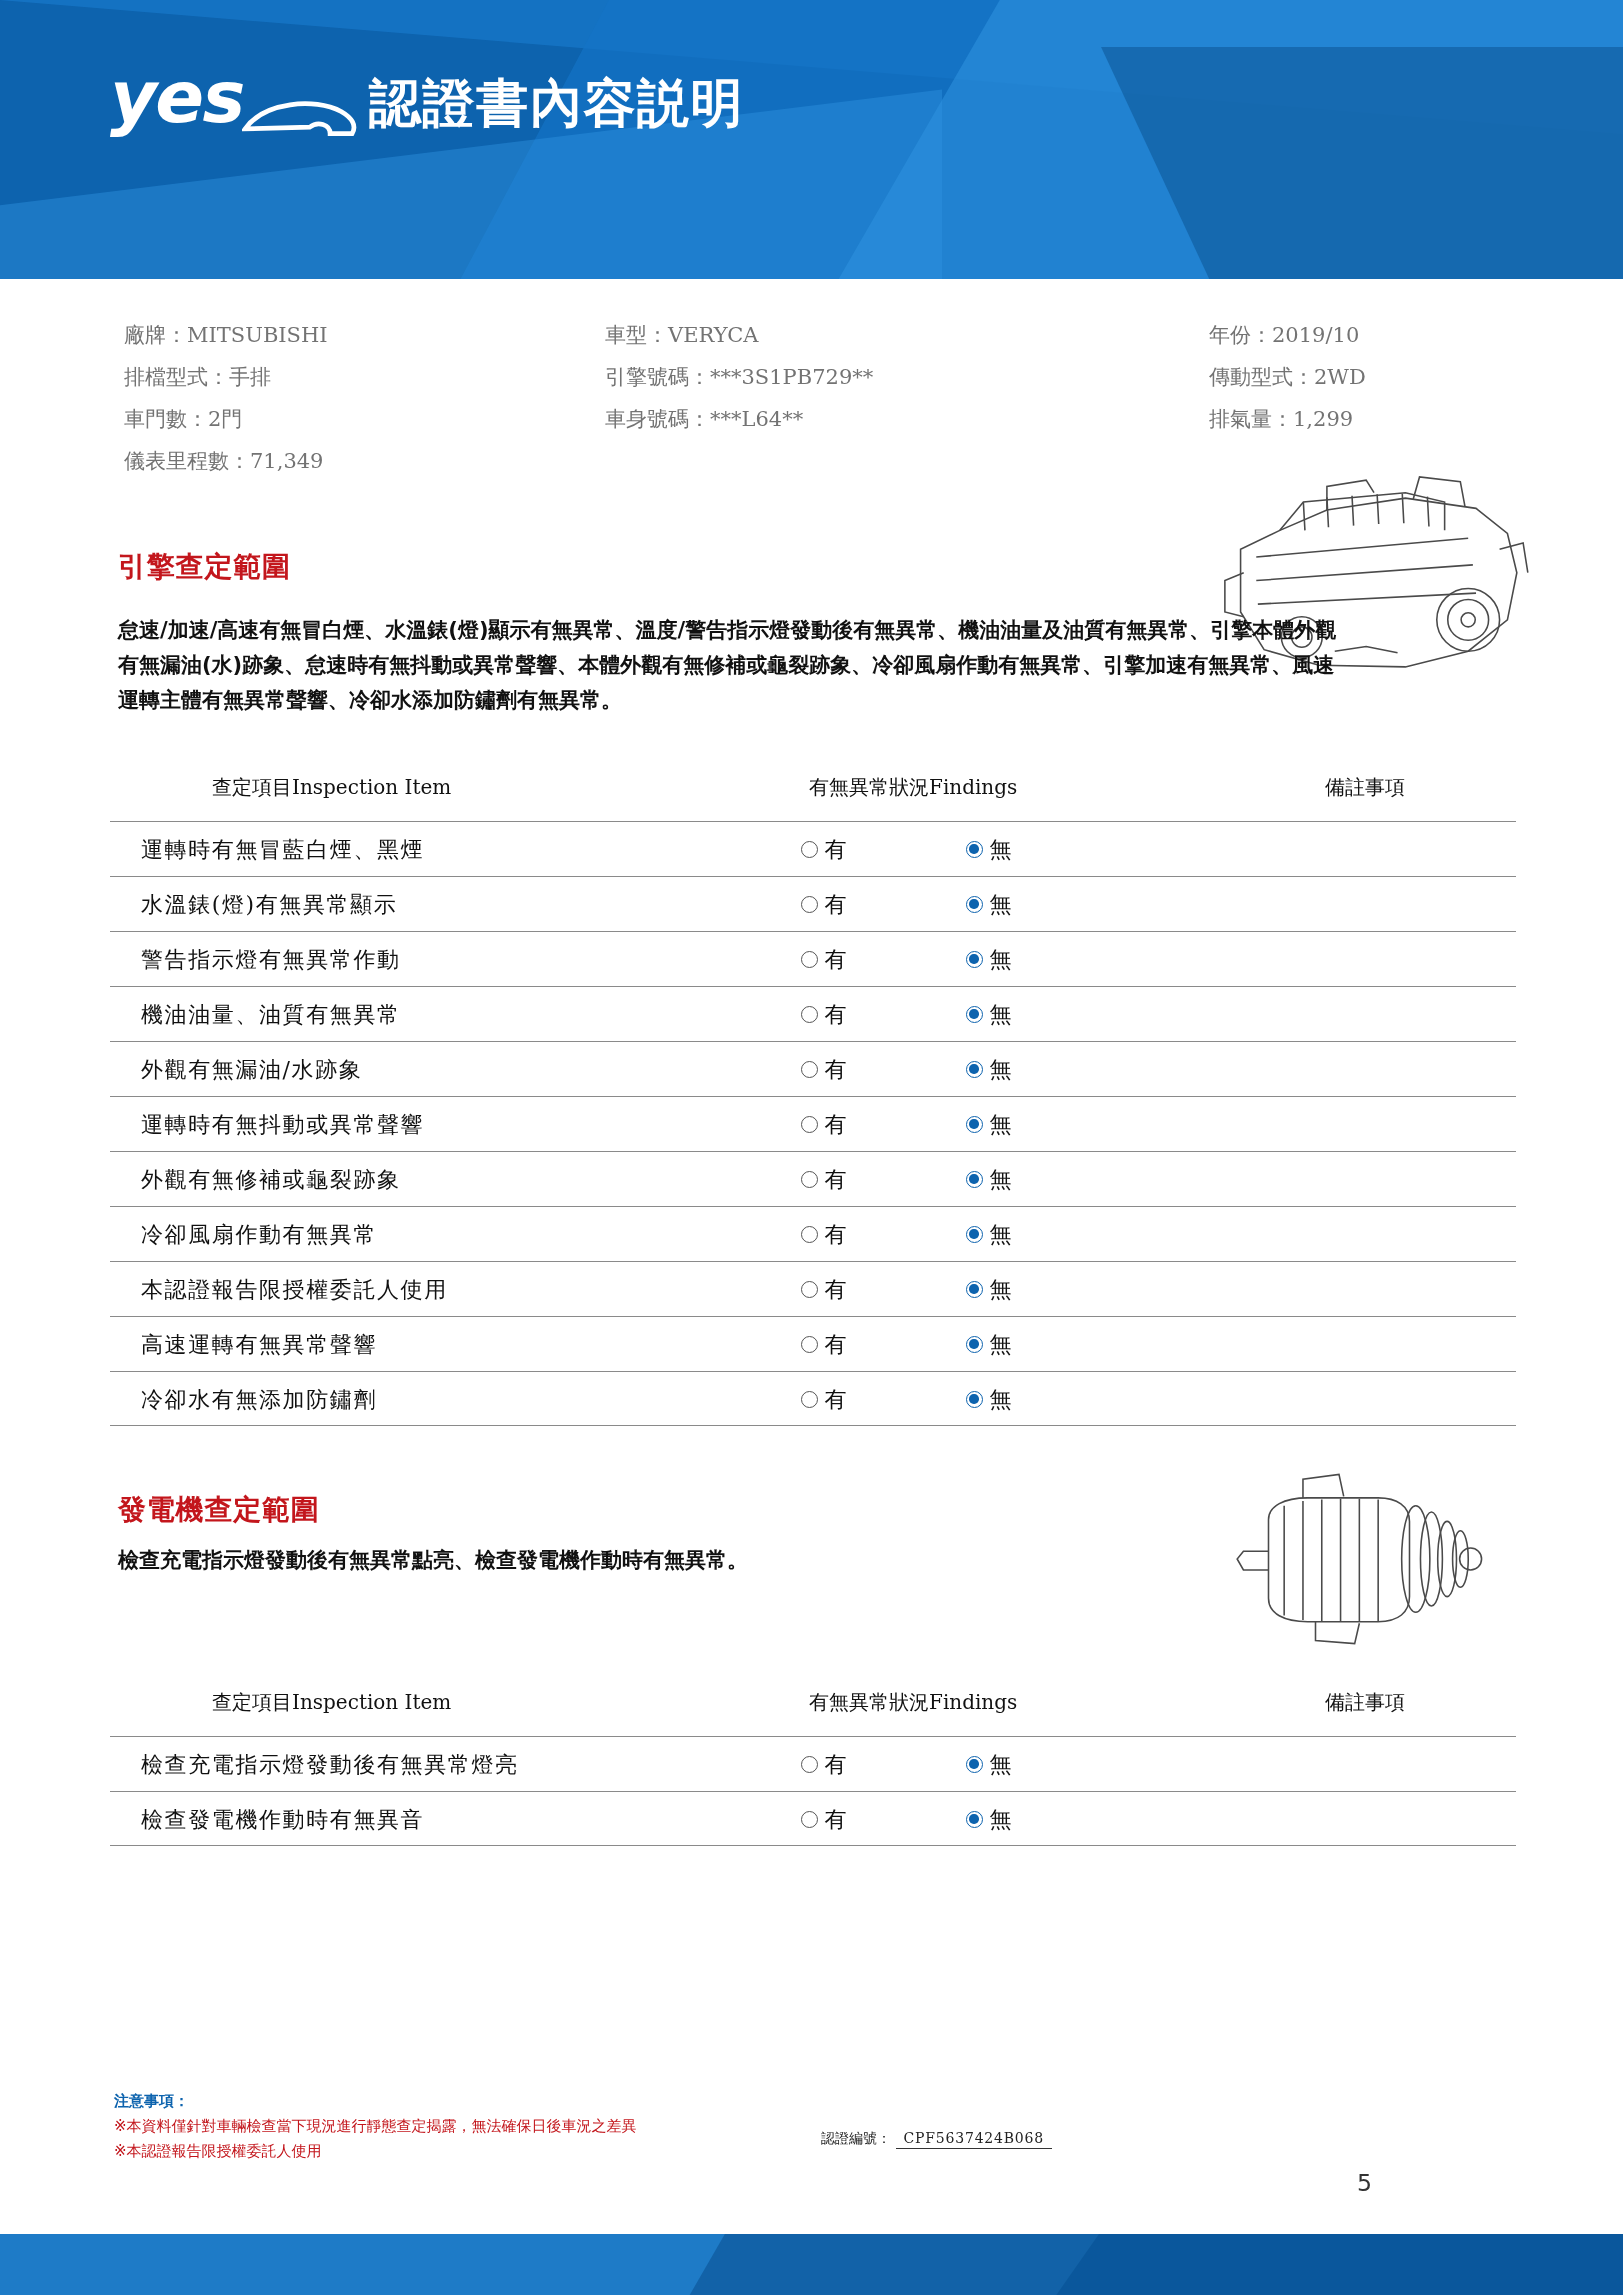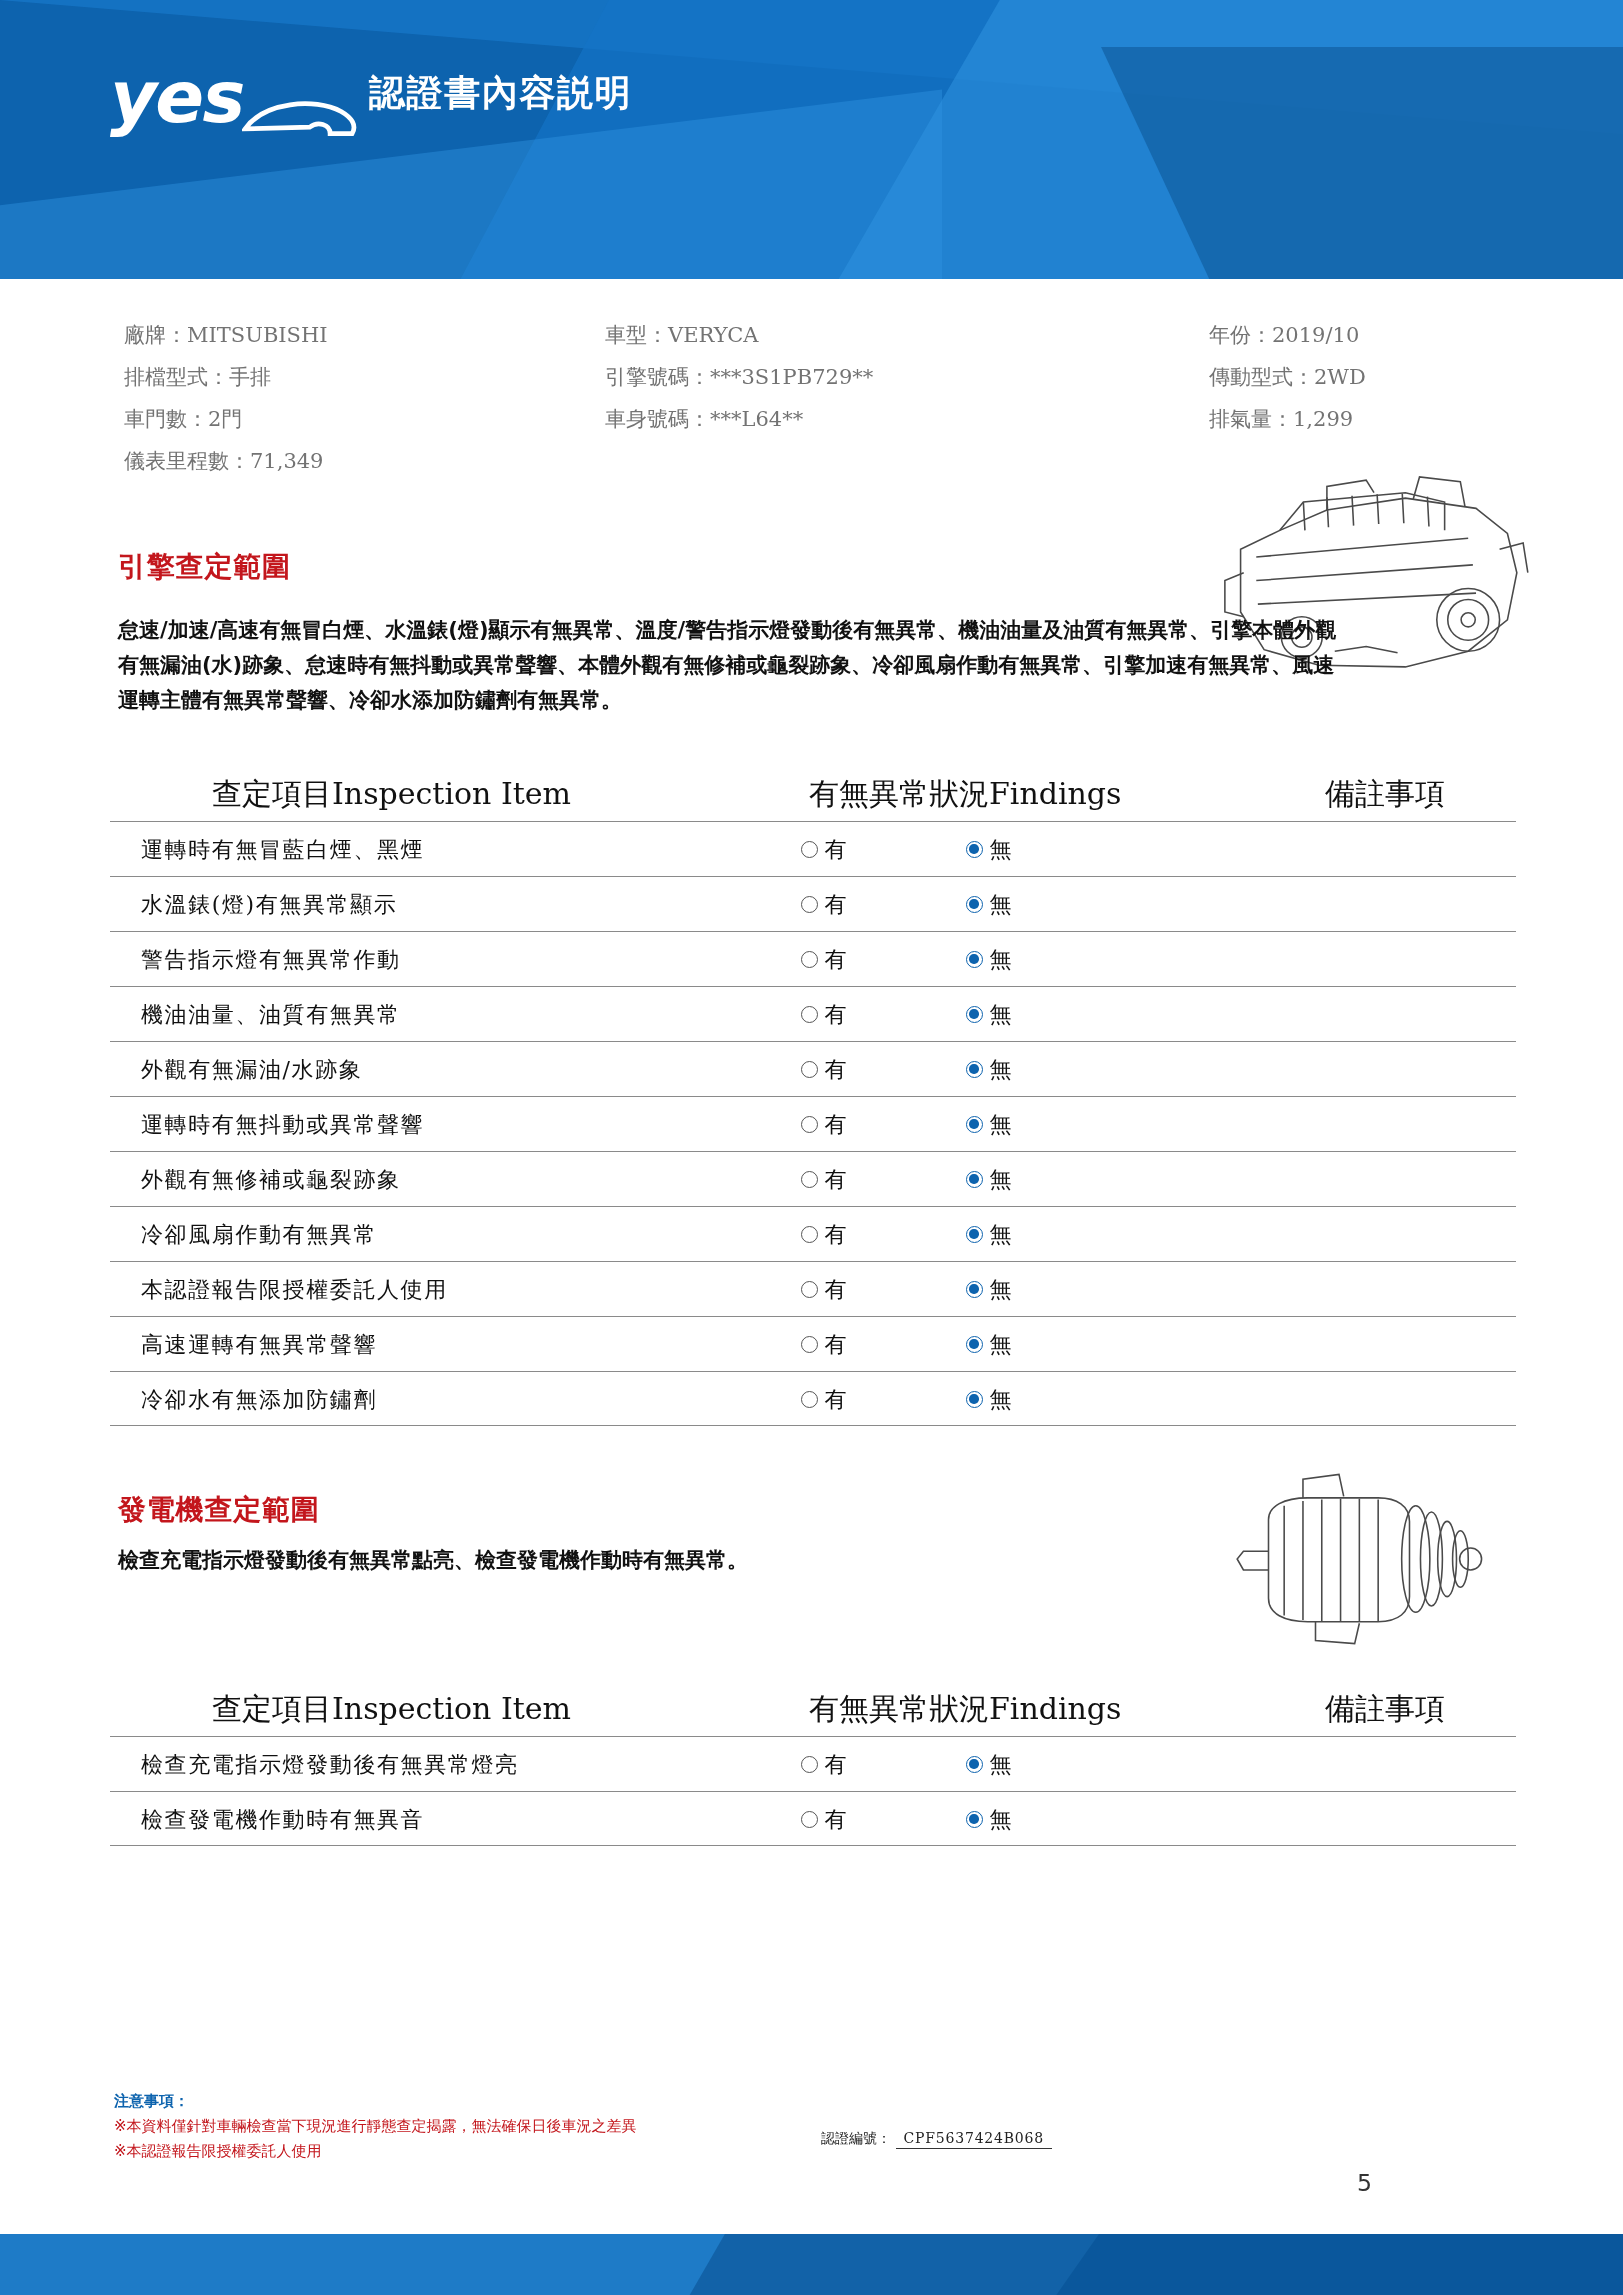--- a/index.html
+++ b/index.html
@@ -88,21 +88,21 @@
   .logo .car-swoosh {
     position: absolute;
     left: 132px; top: 33px;
     width: 118px; height: 46px;
   }
 
   .header-title {
     position: absolute;
     left: 369px; top: 69px;
     font-family: "DejaVu Sans", sans-serif;
-    font-size: 36px;
+    font-size: 52px;
     font-weight: bold;
     color: #ffffff;
     letter-spacing: 1.6px;
   }
 
   
   .vehicle-info {
     position: absolute;
     left: 0; top: 314px;
     width: 1623px;
@@ -143,21 +143,21 @@
     width: 1406px;
     left: 110px;
   }
   .tbl .thead {
     position: relative;
     height: 55px;
   }
   .tbl .th {
     position: absolute;
     font-family: "DejaVu Serif", serif;
-    font-size: 30px;
+    font-size: 20px;
     color: #111;
     top: 7.9px;
   }
   .th-item { left: 102px; }
   .th-find { left: 699px; }
   .th-note { left: 1215px; text-align: right; }
 
   .trow {
     position: relative;
     height: 55px;

